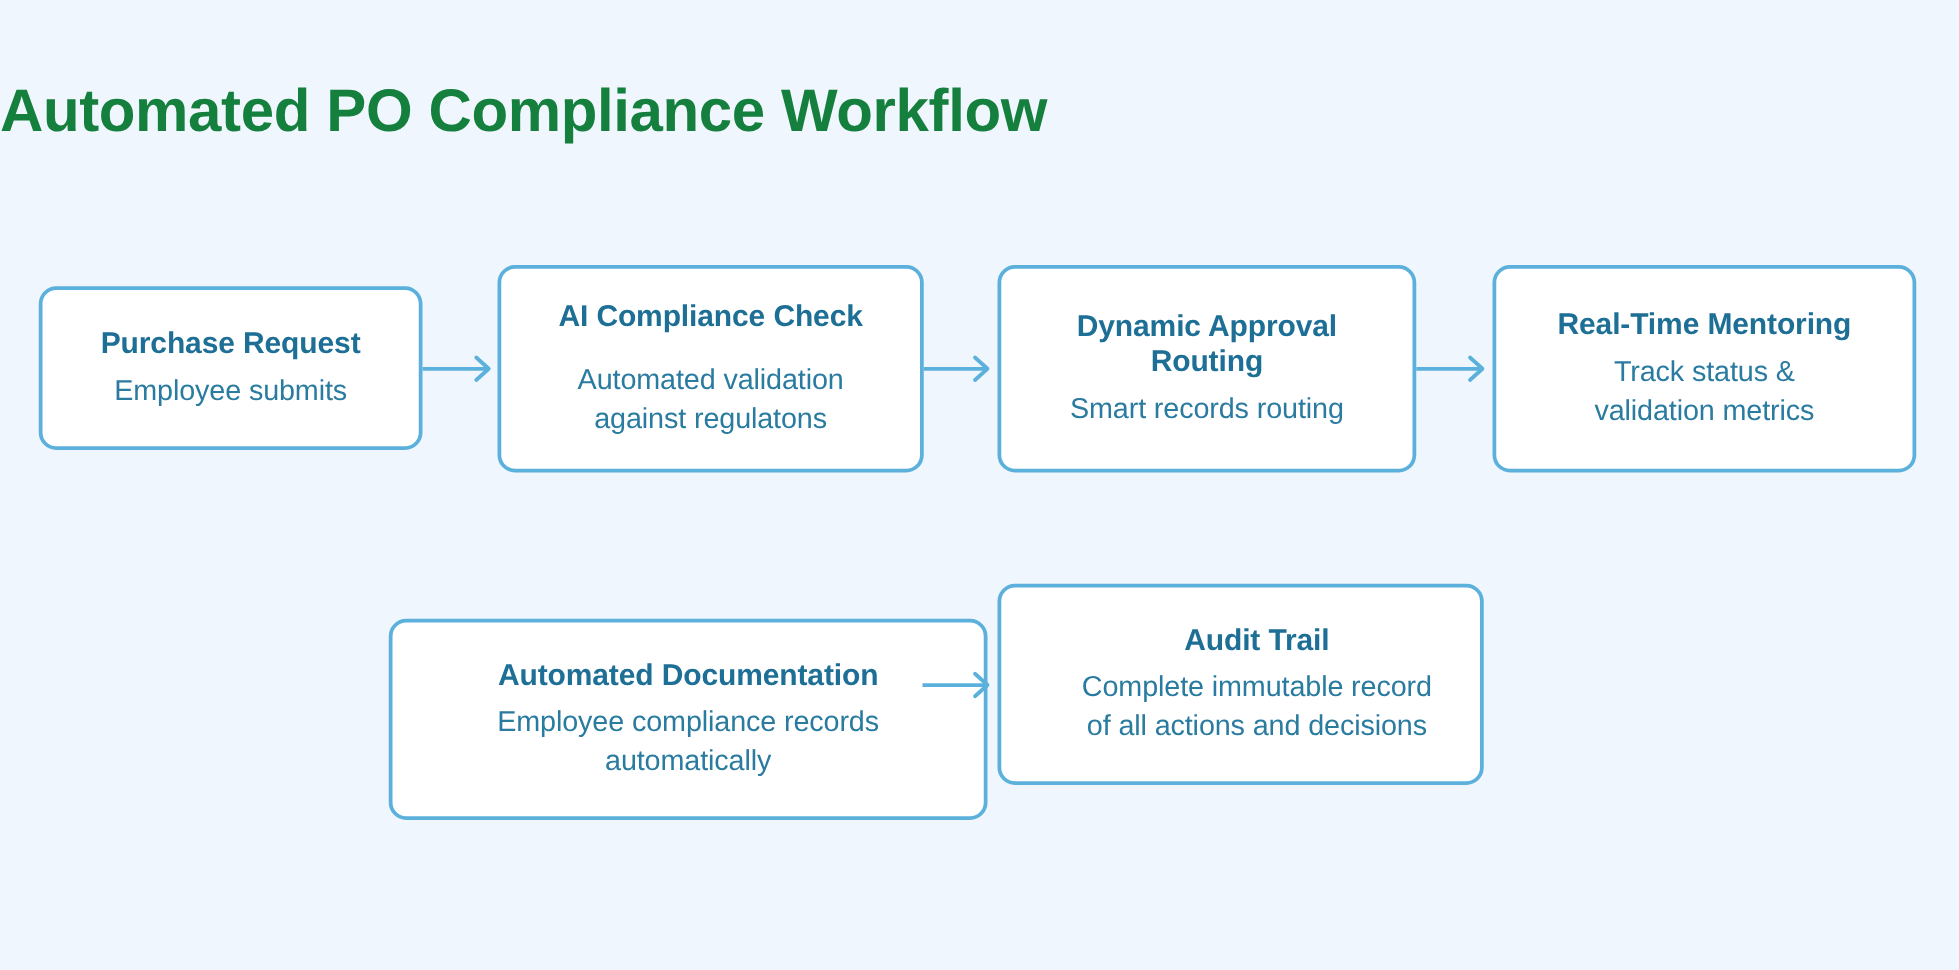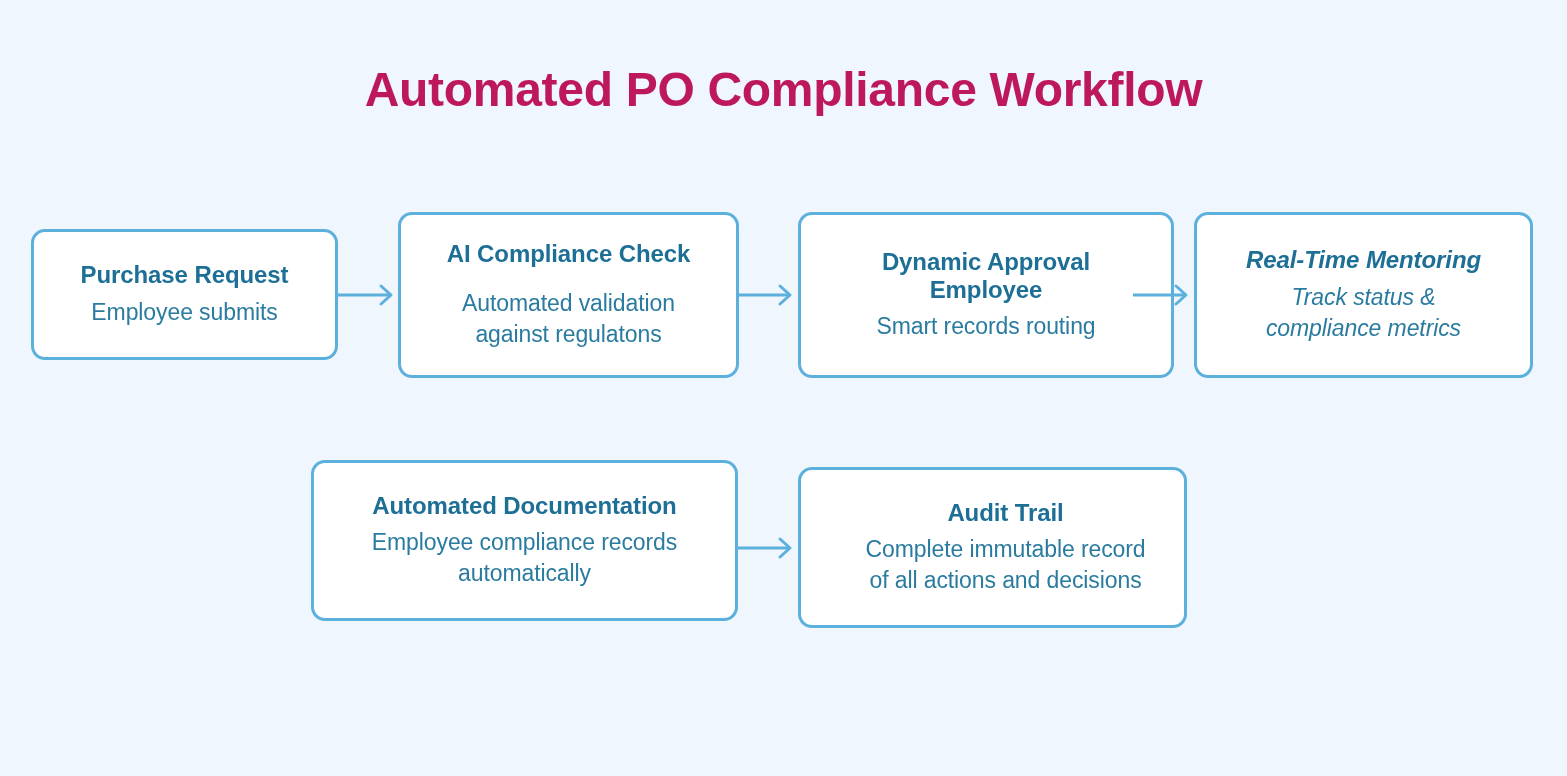--- a/index.html
+++ b/index.html
@@ -20,25 +20,24 @@
     position: relative;
     width: 1567px;
     height: 776px;
   }
 
   #page-title {
     position: absolute;
     top: 62px;
     left: 0;
     width: 1567px;
-    text-align: center;
     font-size: 48px;
     font-weight: 700;
     letter-spacing: -0.3px;
-    color: #be185d;
+    color: #15803d;
     white-space: nowrap;
   }
 
   .node {
     position: absolute;
     box-sizing: border-box;
     background: #ffffff;
     border: 3px solid #5cb0dc;
     border-radius: 14px;
     display: flex;
@@ -62,25 +61,25 @@
     font-weight: 400;
     color: #2a7ba0;
     line-height: 1.35;
     margin-top: 7px;
     letter-spacing: -0.1px;
   }
 
   
   #node-purchase-request { left: 31px;   top: 229px; width: 307px; height: 131px; }
   #node-ai-compliance    { left: 398px;  top: 212px; width: 341px; height: 166px; gap: 13px; }
-  #node-dynamic-approval { left: 798px;  top: 212px; width: 376px; height: 166px; }
-  #node-real-time        { left: 1194px; top: 212px; width: 339px; height: 166px; font-style: italic; }
+  #node-dynamic-approval { left: 798px;  top: 212px; width: 335px; height: 166px; }
+  #node-real-time        { left: 1194px; top: 212px; width: 339px; height: 166px; }
 
   
-  #node-automated-doc    { left: 311px;  top: 460px; width: 427px; height: 161px; }
+  #node-automated-doc    { left: 311px;  top: 495px; width: 479px; height: 161px; }
   #node-audit-trail      { left: 798px;  top: 467px; width: 389px; height: 161px; padding-left: 40px; }
 
   .arrow {
     position: absolute;
     height: 30px;
   }
   .arrow svg { display: block; overflow: visible; }
 
   #arrow-1 { left: 338px; top: 280px; width: 62px; }
   #arrow-2 { left: 739px; top: 280px; width: 60px; }
@@ -103,30 +102,30 @@
     <div class="node-title">AI Compliance Check</div>
     <div class="node-desc">
       <div>Automated validation</div>
       <div>against regulatons</div>
     </div>
   </div>
 
   <div class="node" id="node-dynamic-approval">
     <div class="node-title">
       <div>Dynamic Approval</div>
-      <div>Employee</div>
+      <div>Routing</div>
     </div>
     <div class="node-desc">Smart records routing</div>
   </div>
 
   <div class="node" id="node-real-time">
     <div class="node-title">Real-Time Mentoring</div>
     <div class="node-desc">
       <div>Track status &amp;</div>
-      <div>compliance metrics</div>
+      <div>validation metrics</div>
     </div>
   </div>
 
   <div class="node" id="node-automated-doc">
     <div class="node-title">Automated Documentation</div>
     <div class="node-desc">
       <div>Employee compliance records</div>
       <div>automatically</div>
     </div>
   </div>

